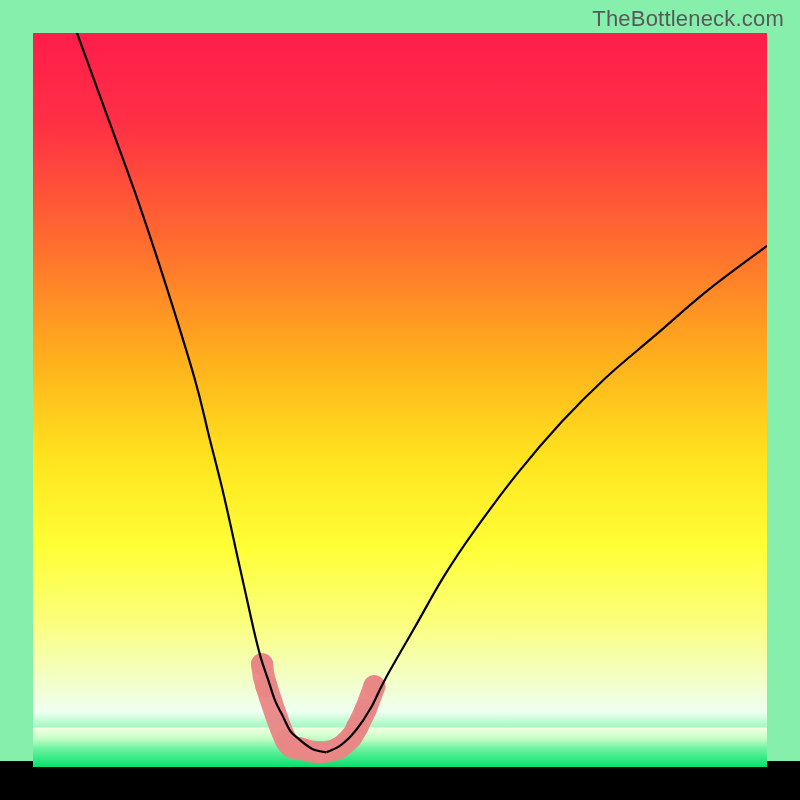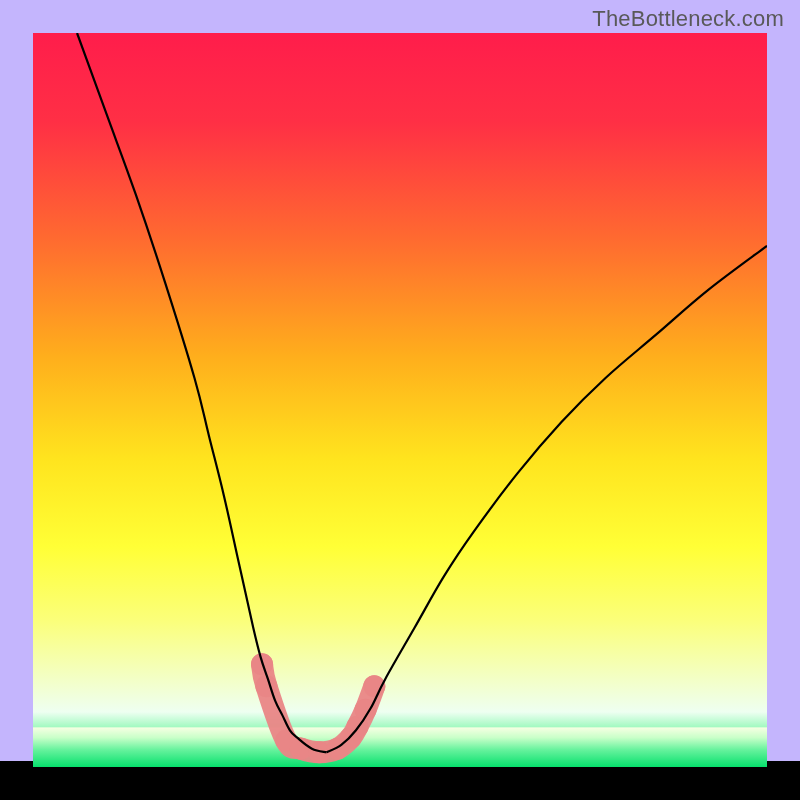--- a/index.html
+++ b/index.html
@@ -3,21 +3,21 @@
 <meta charset="utf-8">
 <style>
   * { margin: 0; padding: 0; box-sizing: border-box; }
   html, body { width: 800px; height: 800px; overflow: hidden; }
   body { background: #000; font-family: Arial, Helvetica, sans-serif; }
 
   .frame {
     position: absolute;
     left: 0; top: 0;
     width: 800px; height: 761px;
-    background: #c4b5fd;
+    background: #86efac;
   }
 
   .plot {
     position: absolute;
     left: 33px;
     top: 33px;
     width: 734px;
     height: 734px;
     overflow: hidden;
   }

